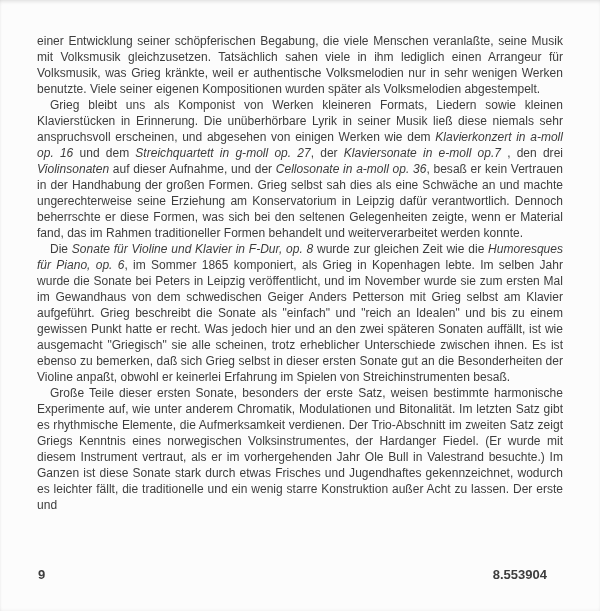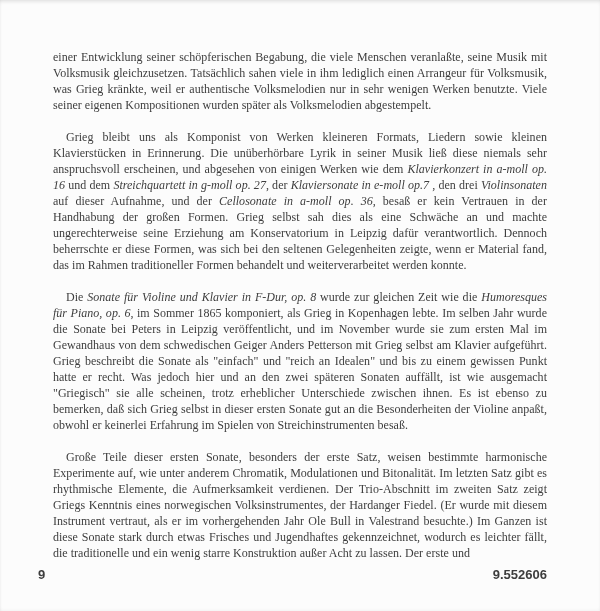--- a/index.html
+++ b/index.html
@@ -29,23 +29,22 @@
     position: absolute;
     left: 37px;
     top: 33px;
     width: 526px;
     font-size: 12px;
     line-height: 16px;
     letter-spacing: 0.02px;
     text-align: justify;
   }
   .para {
-    margin: 16px;
+    margin: 0;
     padding: 0;
-    font-family: Liberation Serif, serif;
   }
   .para.indent {
     text-indent: 13px;
   }
   .seg.it {
     font-style: italic;
   }
   .footer {
     position: absolute;
     left: 38px;
@@ -64,15 +63,15 @@
 
 <div class="page">
   <div class="text-column">
     <p class="para"><span class="seg">einer Entwicklung seiner schöpferischen Begabung, die viele Menschen veranlaßte, seine Musik mit Volksmusik gleichzusetzen. Tatsächlich sahen viele in ihm lediglich einen Arrangeur für Volksmusik, was Grieg kränkte, weil er authentische Volksmelodien nur in sehr wenigen Werken benutzte. Viele seiner eigenen Kompositionen wurden später als Volksmelodien abgestempelt.</span></p>
     <p class="para indent"><span class="seg">Grieg bleibt uns als Komponist von Werken kleineren Formats, Liedern sowie kleinen Klavierstücken in Erinnerung. Die unüberhörbare Lyrik in seiner Musik ließ diese niemals sehr anspruchsvoll erscheinen, und abgesehen von einigen Werken wie dem </span><span class="seg it">Klavierkonzert in a-moll op. 16</span><span class="seg"> und dem </span><span class="seg it">Streichquartett in g-moll op. 27</span><span class="seg">, der </span><span class="seg it">Klaviersonate in e-moll op.7</span><span class="seg"> , den drei </span><span class="seg it">Violinsonaten</span><span class="seg"> auf dieser Aufnahme, und der </span><span class="seg it">Cellosonate in a-moll op. 36</span><span class="seg">, besaß er kein Vertrauen in der Handhabung der großen Formen. Grieg selbst sah dies als eine Schwäche an und machte ungerechterweise seine Erziehung am Konservatorium in Leipzig dafür verantwortlich. Dennoch beherrschte er diese Formen, was sich bei den seltenen Gelegenheiten zeigte, wenn er Material fand, das im Rahmen traditioneller Formen behandelt und weiterverarbeitet werden konnte.</span></p>
     <p class="para indent"><span class="seg">Die </span><span class="seg it">Sonate für Violine und Klavier in F-Dur, op. 8</span><span class="seg"> wurde zur gleichen Zeit wie die </span><span class="seg it">Humoresques für Piano, op. 6</span><span class="seg">, im Sommer 1865 komponiert, als Grieg in Kopenhagen lebte. Im selben Jahr wurde die Sonate bei Peters in Leipzig veröffentlicht, und im November wurde sie zum ersten Mal im Gewandhaus von dem schwedischen Geiger Anders Petterson mit Grieg selbst am Klavier aufgeführt. Grieg beschreibt die Sonate als "einfach" und "reich an Idealen" und bis zu einem gewissen Punkt hatte er recht. Was jedoch hier und an den zwei späteren Sonaten auffällt, ist wie ausgemacht "Griegisch" sie alle scheinen, trotz erheblicher Unterschiede zwischen ihnen. Es ist ebenso zu bemerken, daß sich Grieg selbst in dieser ersten Sonate gut an die Besonderheiten der Violine anpaßt, obwohl er keinerlei Erfahrung im Spielen von Streichinstrumenten besaß.</span></p>
     <p class="para indent"><span class="seg">Große Teile dieser ersten Sonate, besonders der erste Satz, weisen bestimmte harmonische Experimente auf, wie unter anderem Chromatik, Modulationen und Bitonalität. Im letzten Satz gibt es rhythmische Elemente, die Aufmerksamkeit verdienen. Der Trio-Abschnitt im zweiten Satz zeigt Griegs Kenntnis eines norwegischen Volksinstrumentes, der Hardanger Fiedel. (Er wurde mit diesem Instrument vertraut, als er im vorhergehenden Jahr Ole Bull in Valestrand besuchte.) Im Ganzen ist diese Sonate stark durch etwas Frisches und Jugendhaftes gekennzeichnet, wodurch es leichter fällt, die traditionelle und ein wenig starre Konstruktion außer Acht zu lassen. Der erste und</span></p>
   </div>
   <div class="footer">
     <span>9</span>
-    <span>9.552606</span>
+    <span>8.553904</span>
   </div>
 </div>
 
 </body></html>

